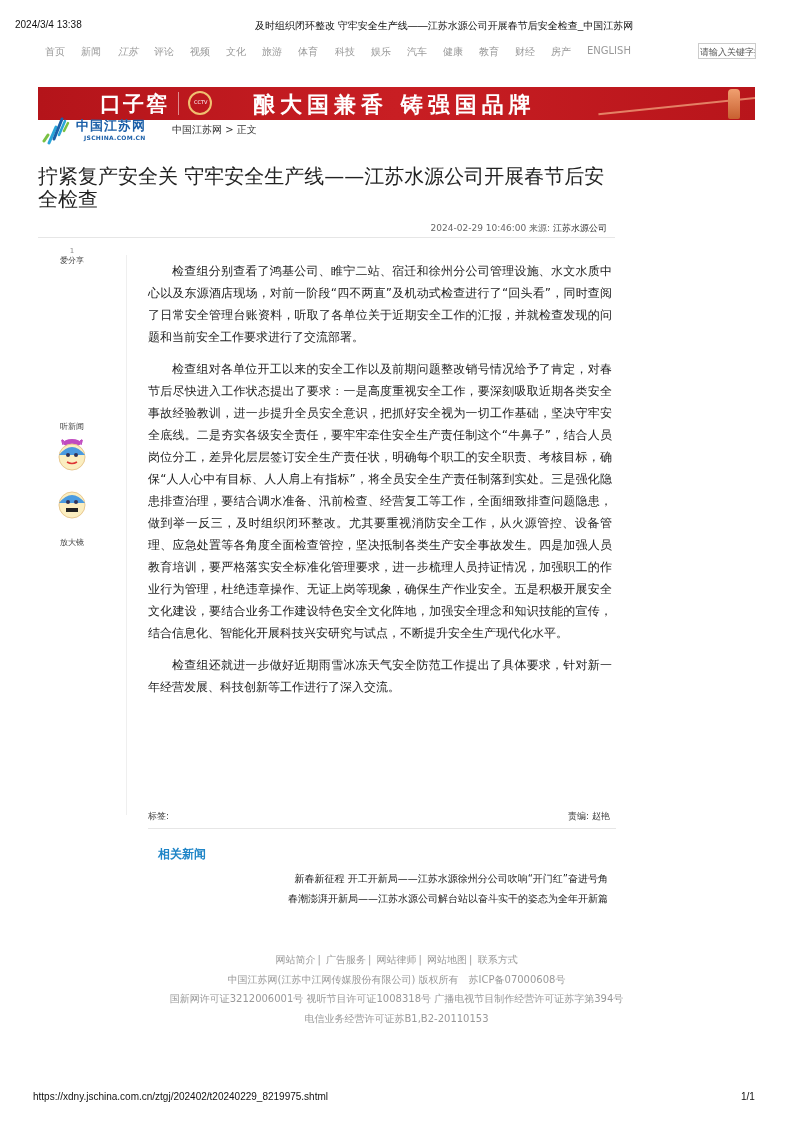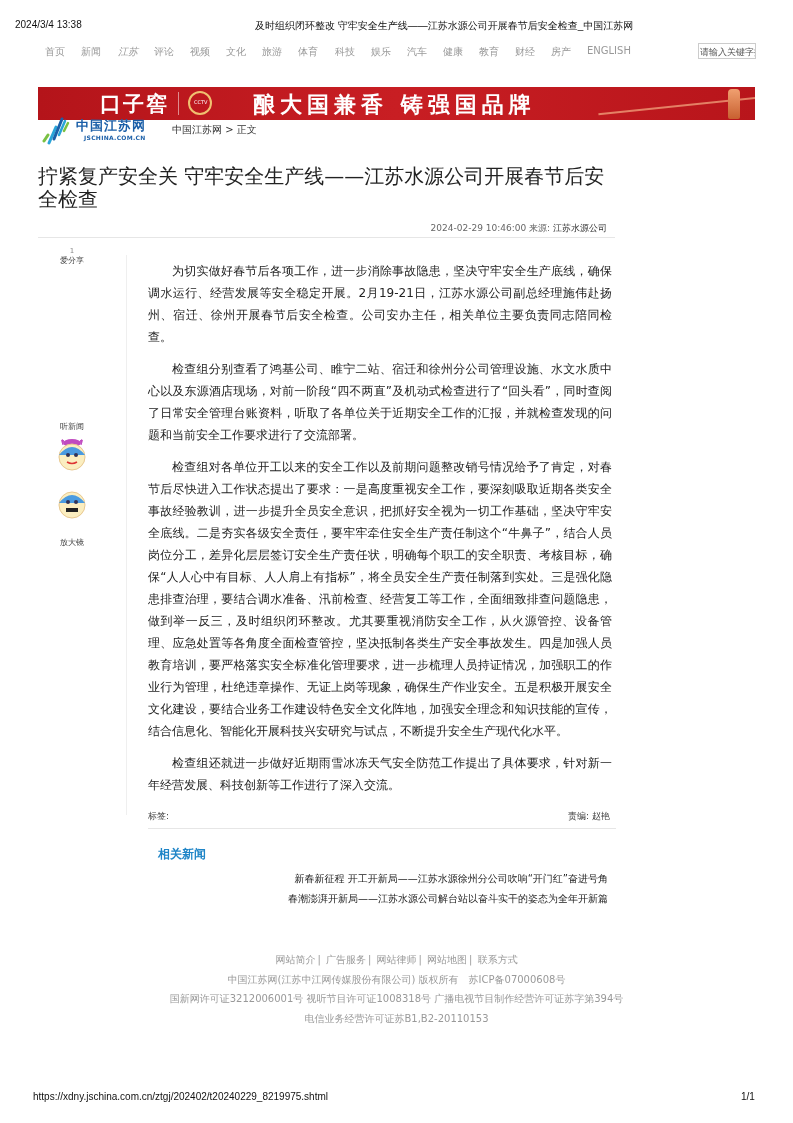--- a/index.html
+++ b/index.html
@@ -138,21 +138,20 @@
   <circle cx="18" cy="20" r="13" fill="#fbeec0" stroke="#e8c890" stroke-width="1"></circle>
   <path d="M5 18 Q18 2 31 18" fill="#4a9be0"></path>
   <circle cx="14" cy="17" r="2" fill="#335"></circle>
   <circle cx="22" cy="17" r="2" fill="#335"></circle>
   <rect x="12" y="23" width="12" height="4" fill="#222"></rect>
 </svg>
 <div class="side" style="top:537px;">放大镜</div>
 <div class="side-divider"></div>
 
 <div class="article">
-  <p>为切实做好春节后各项工作，进一步消除事故隐患，坚决守牢安全生产底线，确保调水运行、经营发展等安全稳定开展。2月19-21日，江苏水源公司副总经理施伟赴扬州、宿迁、徐州开展春节后安全检查。公司安办主任，相关单位主要负责同志陪同检查。</p>
   <p>检查组分别查看了鸿基公司、睢宁二站、宿迁和徐州分公司管理设施、水文水质中心以及东源酒店现场，对前一阶段“四不两直”及机动式检查进行了“回头看”，同时查阅了日常安全管理台账资料，听取了各单位关于近期安全工作的汇报，并就检查发现的问题和当前安全工作要求进行了交流部署。</p>
   <p>检查组对各单位开工以来的安全工作以及前期问题整改销号情况给予了肯定，对春节后尽快进入工作状态提出了要求：一是高度重视安全工作，要深刻吸取近期各类安全事故经验教训，进一步提升全员安全意识，把抓好安全视为一切工作基础，坚决守牢安全底线。二是夯实各级安全责任，要牢牢牵住安全生产责任制这个“牛鼻子”，结合人员岗位分工，差异化层层签订安全生产责任状，明确每个职工的安全职责、考核目标，确保“人人心中有目标、人人肩上有指标”，将全员安全生产责任制落到实处。三是强化隐患排查治理，要结合调水准备、汛前检查、经营复工等工作，全面细致排查问题隐患，做到举一反三，及时组织闭环整改。尤其要重视消防安全工作，从火源管控、设备管理、应急处置等各角度全面检查管控，坚决抵制各类生产安全事故发生。四是加强人员教育培训，要严格落实安全标准化管理要求，进一步梳理人员持证情况，加强职工的作业行为管理，杜绝违章操作、无证上岗等现象，确保生产作业安全。五是积极开展安全文化建设，要结合业务工作建设特色安全文化阵地，加强安全理念和知识技能的宣传，结合信息化、智能化开展科技兴安研究与试点，不断提升安全生产现代化水平。</p>
   <p>检查组还就进一步做好近期雨雪冰冻天气安全防范工作提出了具体要求，针对新一年经营发展、科技创新等工作进行了深入交流。</p>
 </div>
 
 <div class="tags-row">
   <span>标签:</span>
   <span class="editor">
     <span>责编:</span>
     <span>赵艳</span>

